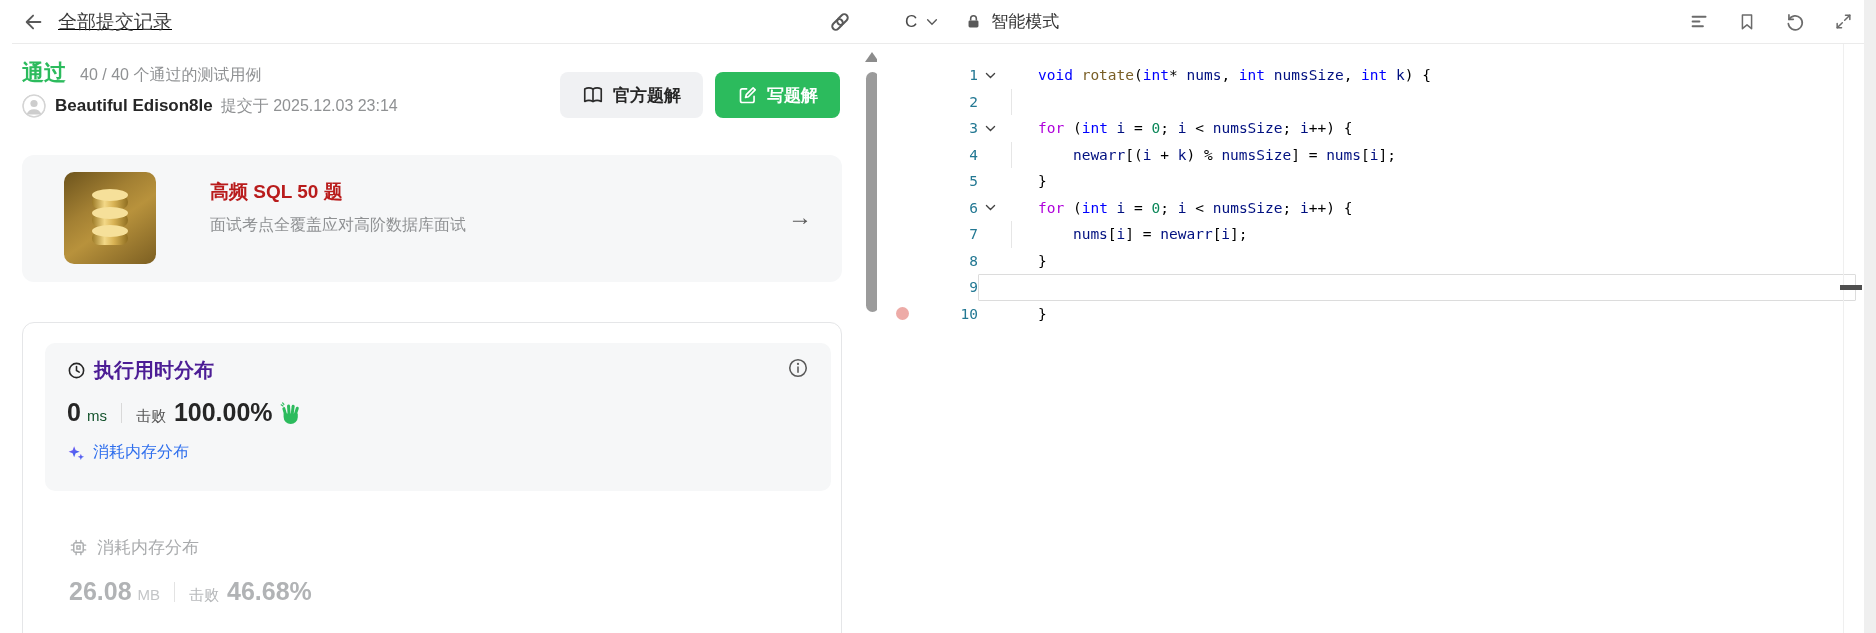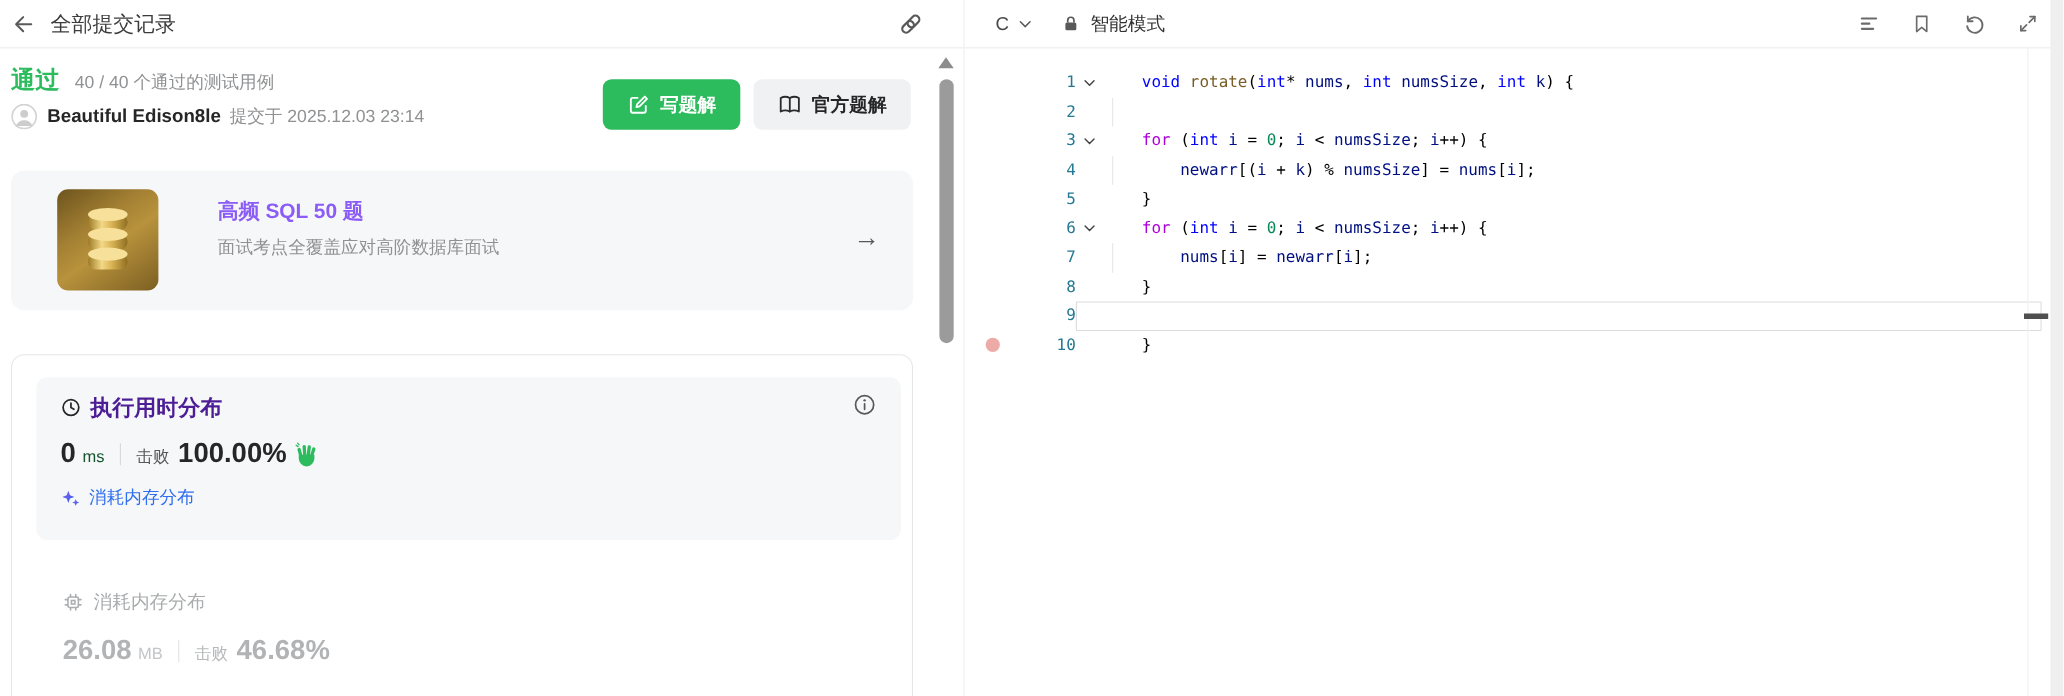--- a/index.html
+++ b/index.html
@@ -1,21 +1,21 @@
 <!DOCTYPE html>
 <html><head>
 <meta charset="utf-8">
 <style>
   * { margin:0; padding:0; box-sizing:border-box; }
   html,body { width:1876px; height:633px; overflow:hidden; background:#fff;
     font-family:"Liberation Sans","DejaVu Sans",sans-serif; }
   .page { position:relative; width:1876px; height:633px; overflow:hidden; background:#fff; }
 
   
-  .left-panel { position:absolute; left:0; top:0; width:877px; height:633px; background:#fff; border-right:1px solid #ececec; }
+  .left-panel { position:absolute; left:12px; top:0; width:877px; height:633px; background:#fff; border-right:1px solid #ececec;text-decoration:underline; }
   .lp-header { height:44px; border-bottom:1px solid #ebebeb; display:flex; align-items:center; padding:0 20px 0 10px; }
   .back-btn { width:24px; height:24px; display:flex; align-items:center; justify-content:center; cursor:pointer; }
   .lp-title { margin-left:12px; font-size:19px; color:#3c3c3c; font-weight:500; flex:1; }
   .link-btn { width:24px; height:24px; margin-right:16px; display:flex; align-items:center; justify-content:center; cursor:pointer; }
 
   .lp-body { position:relative; height:589px; }
 
   .status-row { position:absolute; left:10px; top:14px; display:flex; align-items:baseline; }
   .status-pass { font-size:22px; font-weight:700; color:#2cbb5d; }
   .status-detail { margin-left:14px; font-size:16px; color:#8f9193; }
@@ -26,21 +26,21 @@
 
   .actions { position:absolute; top:28px; right:48px; display:flex; gap:12px; }
   .btn { height:46px; border:none; border-radius:8px; display:flex; align-items:center; padding:0 22px; font-size:17px; font-weight:600; cursor:pointer; font-family:inherit; }
   .btn svg { margin-right:9px; }
   .btn-gray { background:#f0f1f3; color:#262626; }
   .btn-green { background:#2cbb5d; color:#fff; }
 
   .promo-card { position:absolute; left:10px; top:111px; width:820px; height:127px; background:#f6f7f8; border-radius:12px; cursor:pointer; }
   .promo-icon { position:absolute; left:42px; top:17px; width:92px; height:92px; border-radius:10px;
     background:linear-gradient(145deg,#6d541d 0%,#a38033 35%,#b8923c 55%,#7c5f22 100%); display:flex; align-items:center; justify-content:center; }
-  .promo-title { position:absolute; left:188px; top:24px; font-size:19px; font-weight:700; color:#8b5cf6; }
+  .promo-title { position:absolute; left:188px; top:24px; font-size:19px; font-weight:700; color:#b91c1c; }
   .promo-sub { position:absolute; left:188px; top:60px; font-size:16px; color:#8f9193; }
   .promo-arrow { position:absolute; right:30px; top:48px; font-size:24px; color:#595959; }
 
   .perf-card { position:absolute; left:10px; top:278px; width:820px; height:370px; background:#fff; border:1px solid #e5e6e8; border-radius:12px; }
   .runtime-box { position:relative; margin:20px 12px 0 22px; width:786px; height:148px; background:#f6f7f8; border-radius:10px; padding:14px 22px; }
   .perf-head { display:flex; align-items:center; }
   .perf-head .ttl { margin-left:8px; font-size:20px; font-weight:700; color:#4c1d95; }
   .info-btn { position:absolute; right:22px; top:14px; width:22px; height:22px; cursor:pointer; }
   .value-row { display:flex; align-items:baseline; margin-top:14px; }
   .big-val { font-size:25px; font-weight:700; color:#262626; }
@@ -135,37 +135,37 @@
               <circle cx="12" cy="12" r="11" fill="#fff" stroke="#d4d4d4" stroke-width="1.6"></circle>
               <circle cx="12" cy="9.5" r="3.6" fill="#cdcdcd"></circle>
               <path d="M4.5 20.5a8 8 0 0 1 15 0" fill="#cdcdcd"></path>
             </svg>
         </span>
         <span class="user-name">Beautiful Edison8le</span>
         <span class="user-time">提交于 2025.12.03 23:14</span>
       </div>
 
       <div class="actions">
+        <button class="btn btn-gray">
+          <span>
+            <svg width="22" height="22" viewBox="0 0 24 24" fill="none" stroke="#2b2b2b" stroke-width="1.8" stroke-linecap="round" stroke-linejoin="round">
+                <path d="M3 5.5c3-1.6 6-1.6 9 0 3-1.6 6-1.6 9 0V19c-3-1.6-6-1.6-9 0-3-1.6-6-1.6-9 0Z"></path>
+                <path d="M12 5.5V19"></path>
+              </svg>
+          </span>
+          <span>官方题解</span>
+        </button>
         <button class="btn btn-green">
           <span>
             <svg width="21" height="21" viewBox="0 0 24 24" fill="none" stroke="#fff" stroke-width="1.9" stroke-linecap="round" stroke-linejoin="round">
                 <path d="M11 4.5H6a2 2 0 0 0-2 2V18a2 2 0 0 0 2 2h11.5a2 2 0 0 0 2-2v-5"></path>
                 <path d="M18.4 3.2l2.4 2.4L13 13.4l-3.2.8.8-3.2Z"></path>
               </svg>
           </span>
           <span>写题解</span>
-        </button>
-        <button class="btn btn-gray">
-          <span>
-            <svg width="22" height="22" viewBox="0 0 24 24" fill="none" stroke="#2b2b2b" stroke-width="1.8" stroke-linecap="round" stroke-linejoin="round">
-                <path d="M3 5.5c3-1.6 6-1.6 9 0 3-1.6 6-1.6 9 0V19c-3-1.6-6-1.6-9 0-3-1.6-6-1.6-9 0Z"></path>
-                <path d="M12 5.5V19"></path>
-              </svg>
-          </span>
-          <span>官方题解</span>
         </button>
       </div>
 
       <div class="promo-card">
         <div class="promo-icon">
           <svg width="52" height="62" viewBox="0 0 52 62">
             <defs>
               <linearGradient id="gold" x1="0" y1="0" x2="1" y2="0">
                 <stop offset="0" stop-color="#9c7a26"></stop>
                   <stop offset="0.35" stop-color="#f3d887"></stop>

